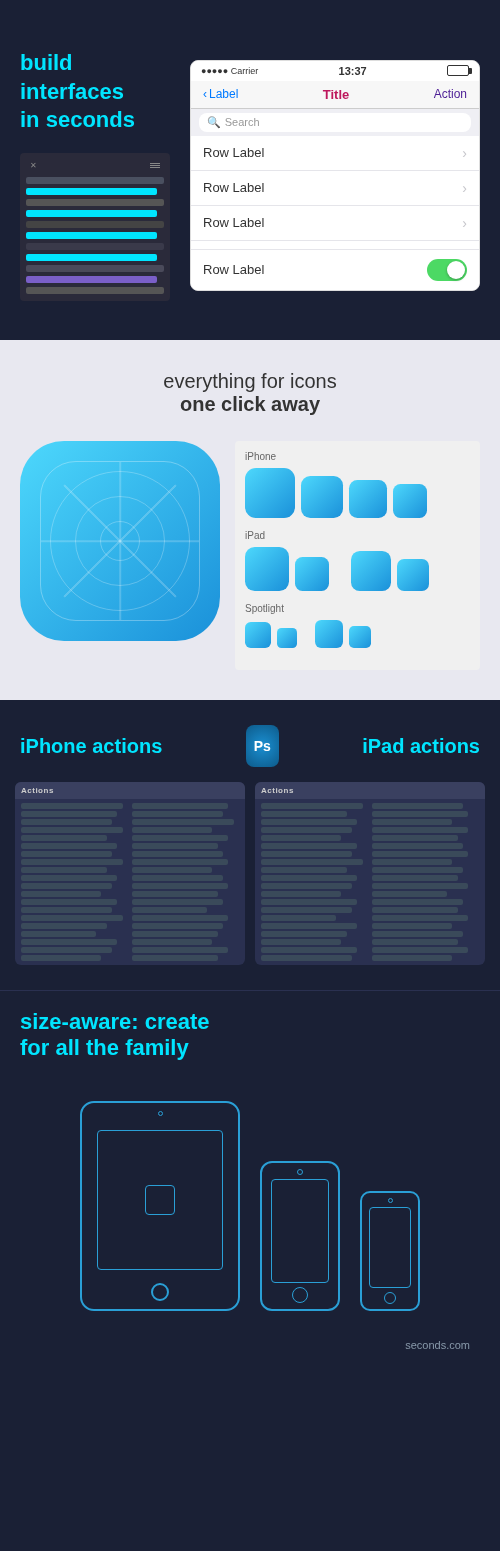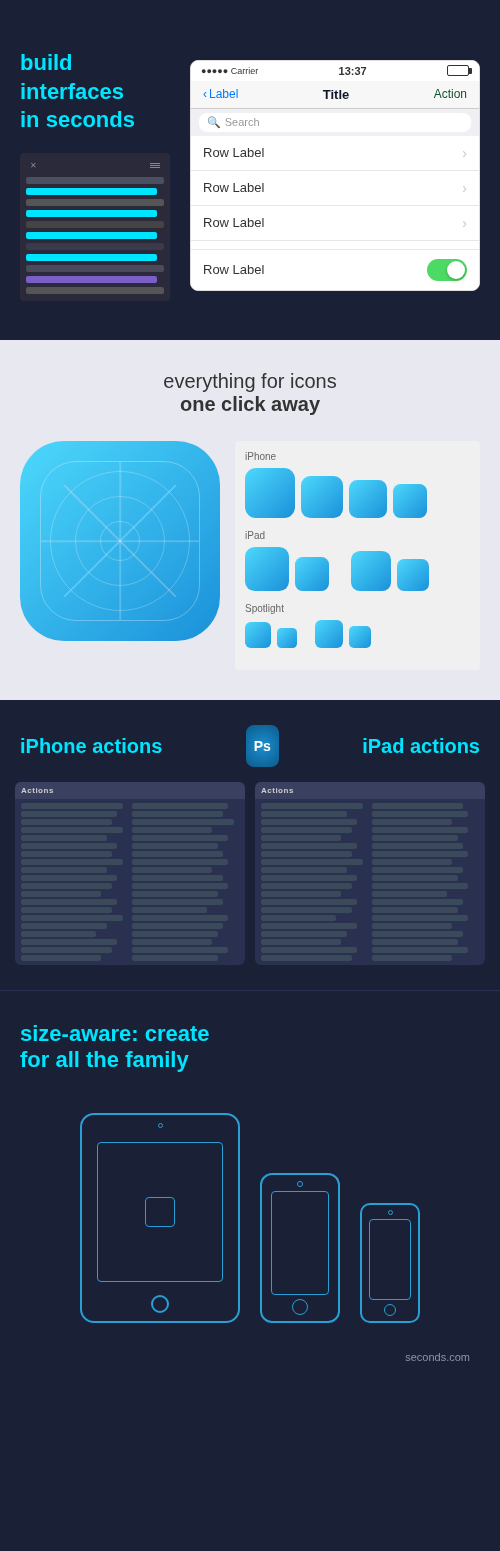--- a/index.html
+++ b/index.html
@@ -82,22 +82,22 @@
     }
     .phone-nav {
       background: #f7f7f7;
       border-bottom: 1px solid #ccc;
       display: flex;
       align-items: center;
       justify-content: space-between;
       padding: 6px 12px;
     }
     .nav-back { color: #007aff; font-size: 12px; display: flex; align-items: center; gap: 2px; }
-    .nav-title { font-weight: 600; font-size: 13px; color: #0f172a; }
-    .nav-action { color: #14532d; font-size: 12px; }
+    .nav-title { font-weight: 600; font-size: 13px; color: #be185d; }
+    .nav-action { color: #4c1d95; font-size: 12px; }
     .phone-search {
       background: #efeff4;
       padding: 4px 8px;
       display: flex;
       align-items: center;
       gap: 4px;
     }
     .search-bar {
       background: #fff;
       border-radius: 8px;
@@ -323,21 +323,21 @@
     .actions-item {
       height: 6px;
       background: #3a4a5a;
       border-radius: 2px;
       font-size: 0;
     }
 
     
     .section4 {
       background: #1a2035;
-      padding: 30px 20px 20px 20px;
+      padding: 18px 20px 20px 20px;
       border-top: 1px solid #2a3050;
     }
     .section4-title {
       font-size: 22px;
       font-weight: 300;
       color: #fff;
       margin-bottom: 30px;
     }
     .section4-title span { color: #00e5ff; font-weight: 700; }
     .devices-container {

